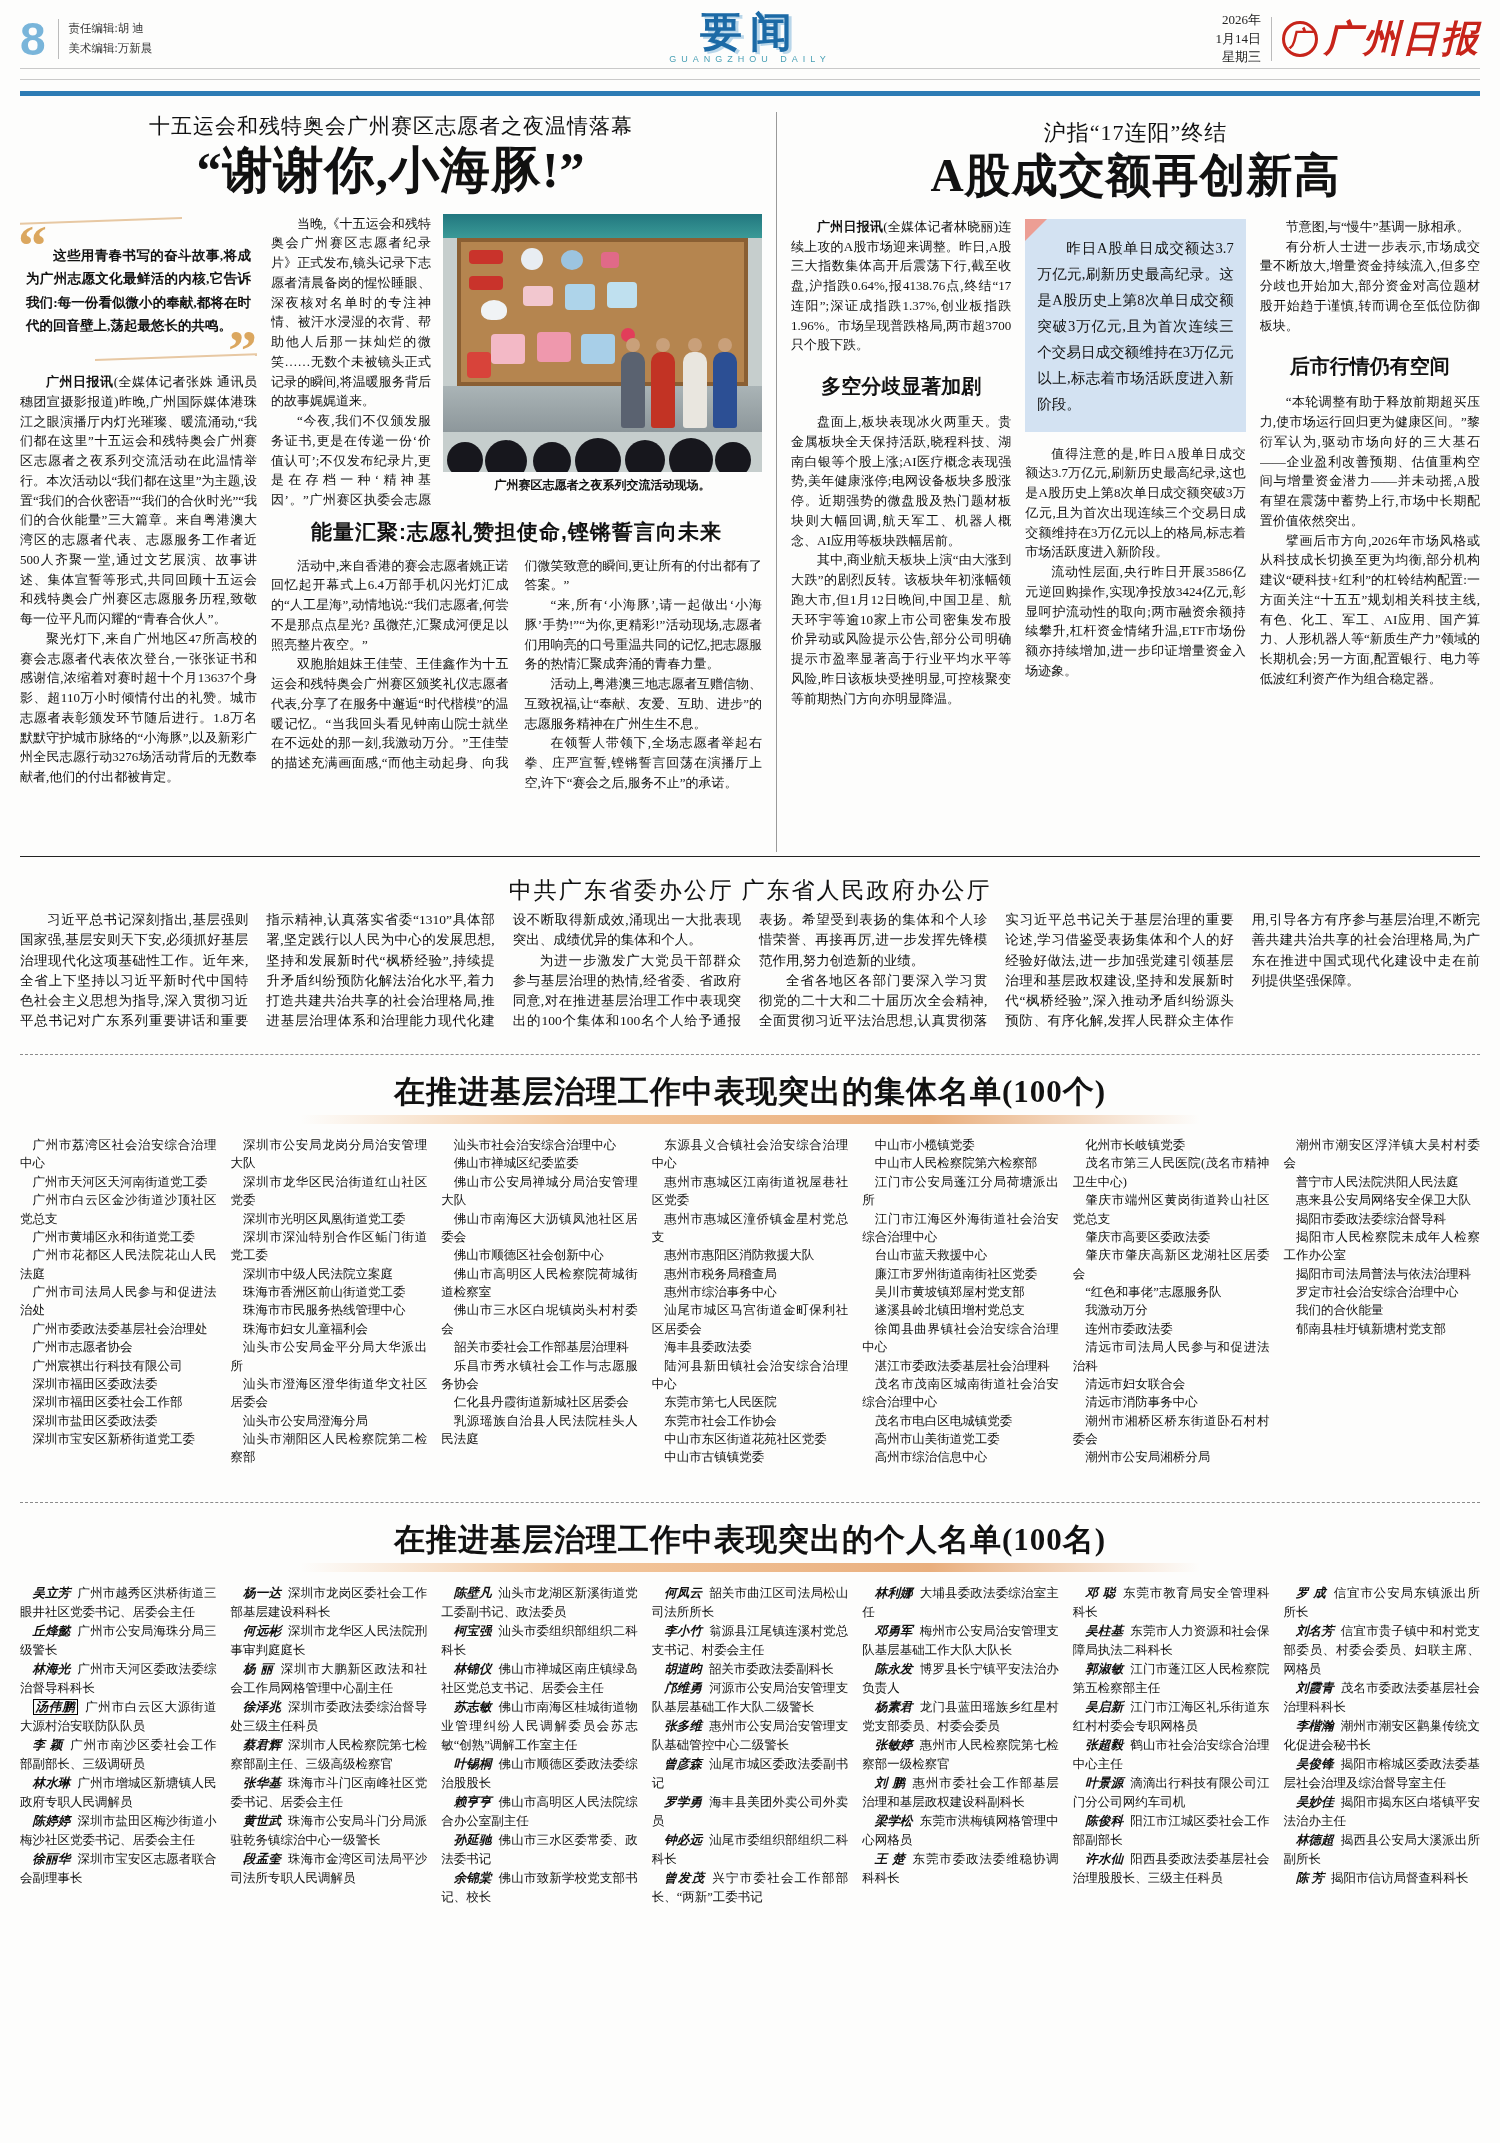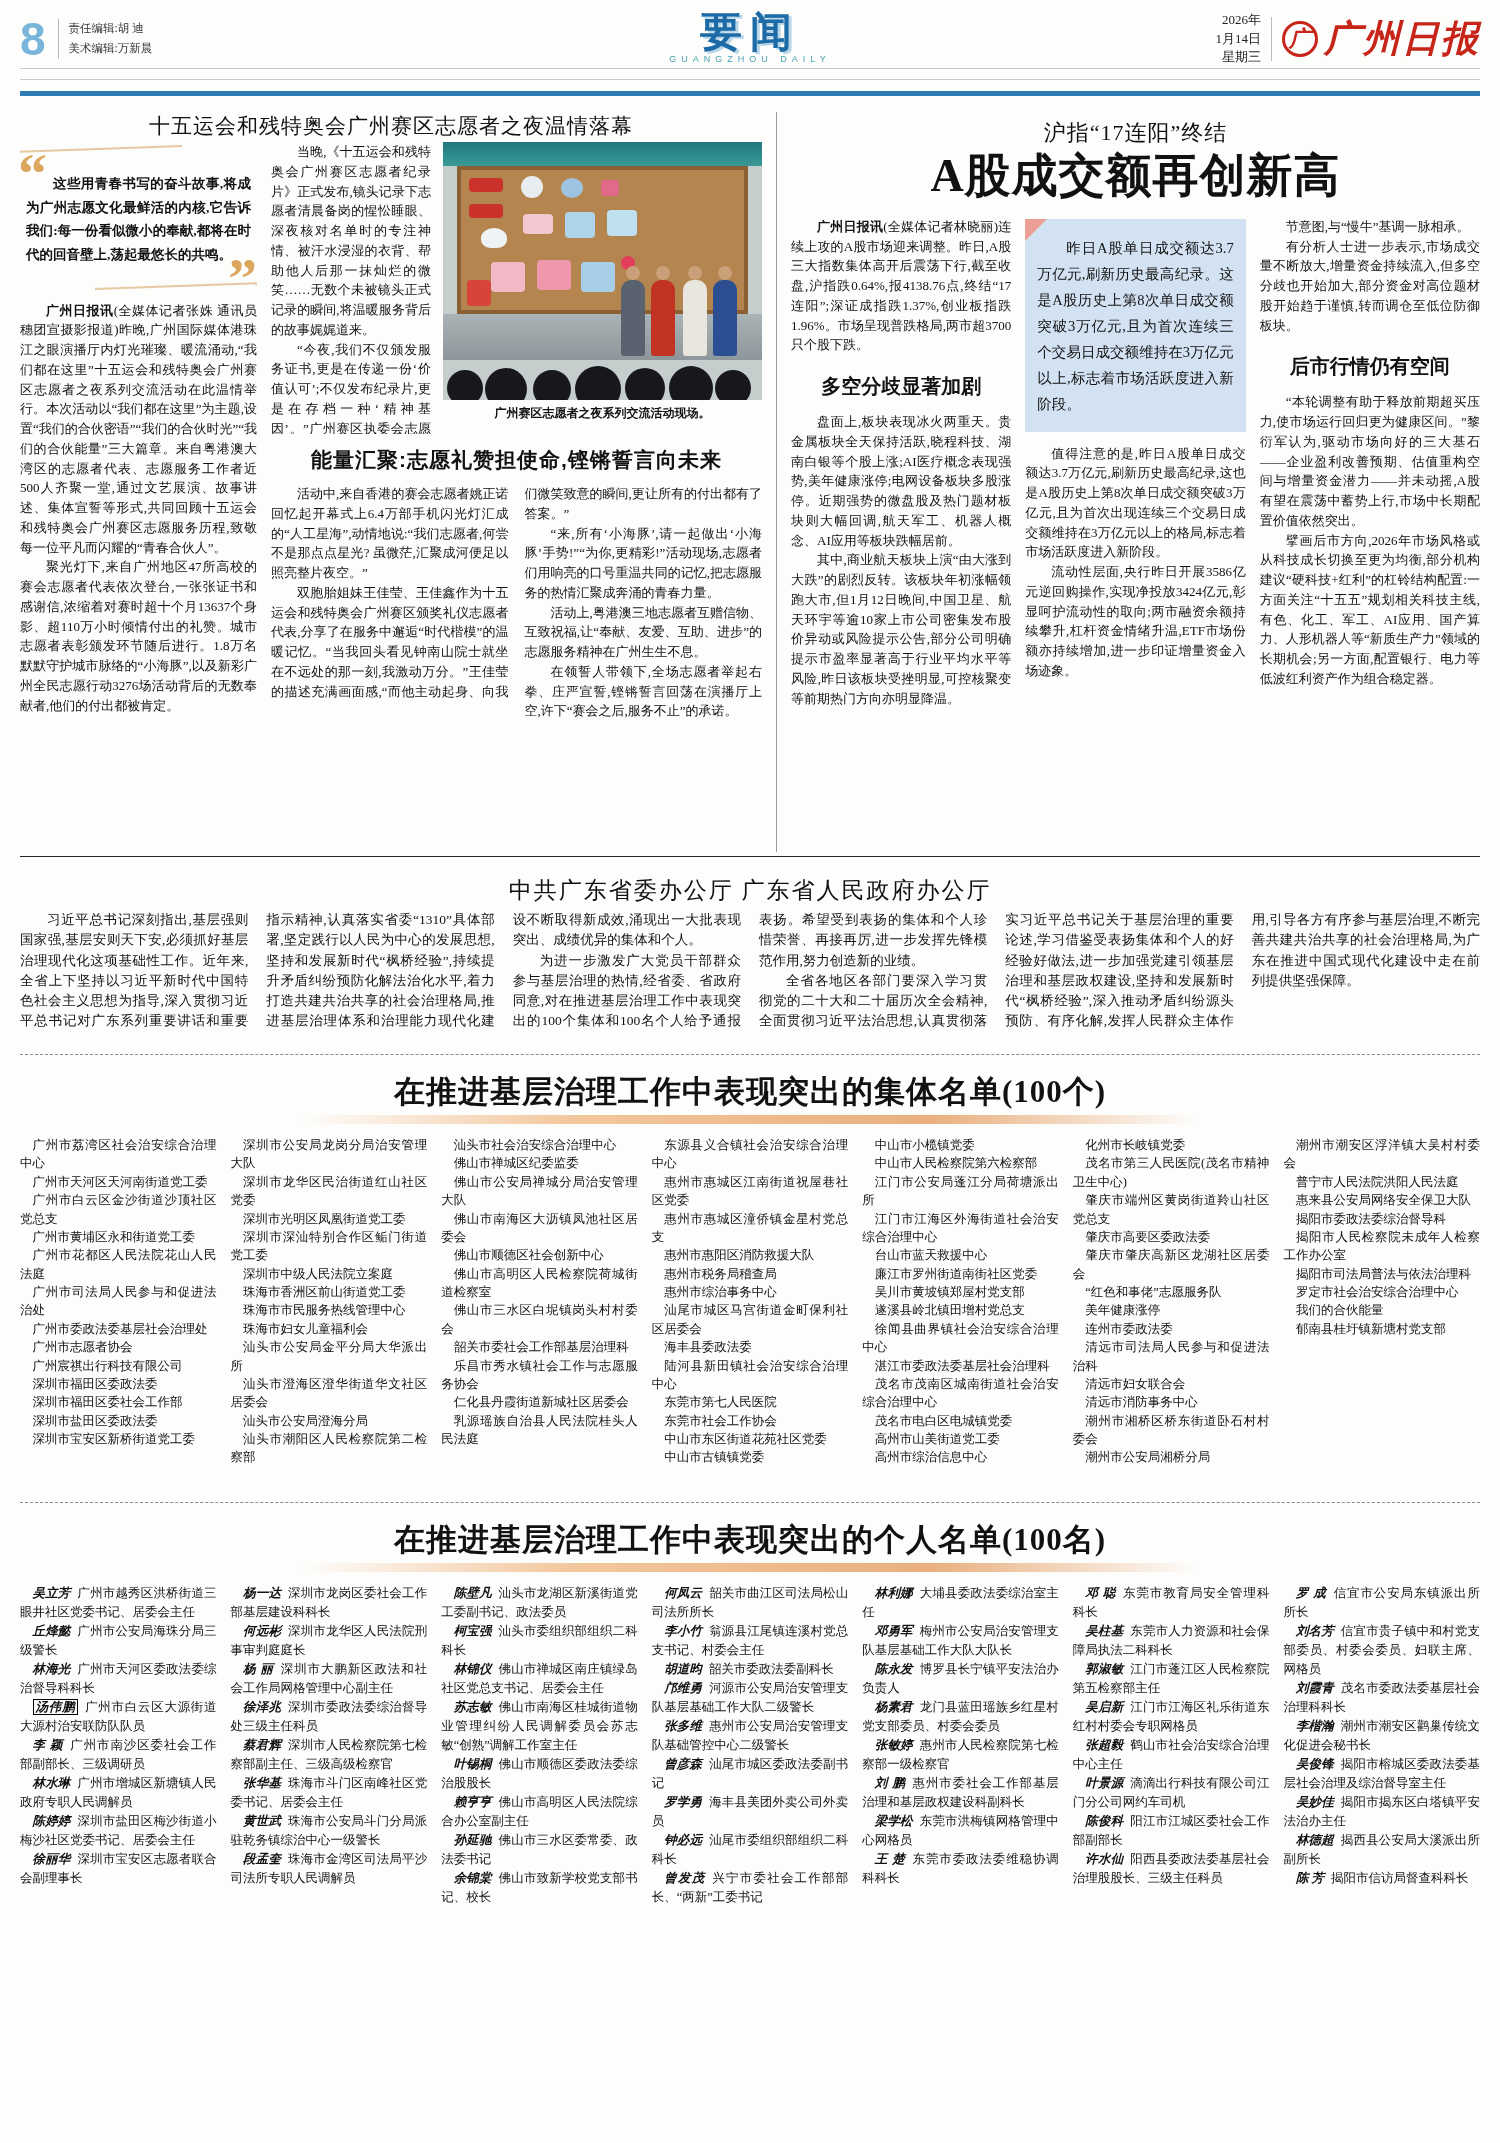--- a/index.html
+++ b/index.html
@@ -123,20 +123,21 @@
     </div>
   </header>
   <div class="rule-gray"></div>
   <div class="rule-gray" style="margin-top:10px"></div>
   <div class="rule-blue"></div>
 
   <section class="top-sec">
 
     <article class="vol">
       <div class="kicker">十五运会和残特奥会广州赛区志愿者之夜温情落幕</div>
+      <h1 class="headline">“谢谢你,小海豚!”</h1>
       <div class="vol-grid">
         <div class="vol-colA art-text">
           <div class="quote-box">
             <span class="qmark open">“</span>
             <div class="quote-text">这些用青春书写的奋斗故事,将成为广州志愿文化最鲜活的内核,它告诉我们:每一份看似微小的奉献,都将在时代的回音壁上,荡起最悠长的共鸣。</div>
             <span class="qmark close">”</span>
           </div>
           <p class="lead"><b>广州日报讯</b><span>(全媒体记者张姝 通讯员穗团宣摄影报道)昨晚,广州国际媒体港珠江之眼演播厅内灯光璀璨、暖流涌动,“我们都在这里”十五运会和残特奥会广州赛区志愿者之夜系列交流活动在此温情举行。本次活动以“我们都在这里”为主题,设置“我们的合伙密语”“我们的合伙时光”“我们的合伙能量”三大篇章。来自粤港澳大湾区的志愿者代表、志愿服务工作者近500人齐聚一堂,通过文艺展演、故事讲述、集体宣誓等形式,共同回顾十五运会和残特奥会广州赛区志愿服务历程,致敬每一位平凡而闪耀的“青春合伙人”。</span></p>
           <div>
 
@@ -323,21 +324,21 @@
         <p>茂名市茂南区城南街道社会治安综合治理中心</p>
         <p>茂名市电白区电城镇党委</p>
         <p>高州市山美街道党工委</p>
         <p>高州市综治信息中心</p>
         <p>化州市长岐镇党委</p>
         <p>茂名市第三人民医院(茂名市精神卫生中心)</p>
         <p>肇庆市端州区黄岗街道羚山社区党总支</p>
         <p>肇庆市高要区委政法委</p>
         <p>肇庆市肇庆高新区龙湖社区居委会</p>
         <p>“红色和事佬”志愿服务队</p>
-        <p>美年健康涨停</p>
+        <p>我激动万分</p>
         <p>连州市委政法委</p>
         <p>清远市司法局人民参与和促进法治科</p>
         <p>清远市妇女联合会</p>
         <p>清远市消防事务中心</p>
         <p>潮州市湘桥区桥东街道卧石村村委会</p>
         <p>潮州市公安局湘桥分局</p>
         <p>潮州市潮安区浮洋镇大吴村村委会</p>
         <p>普宁市人民法院洪阳人民法庭</p>
         <p>惠来县公安局网络安全保卫大队</p>
         <p>揭阳市委政法委综治督导科</p>

